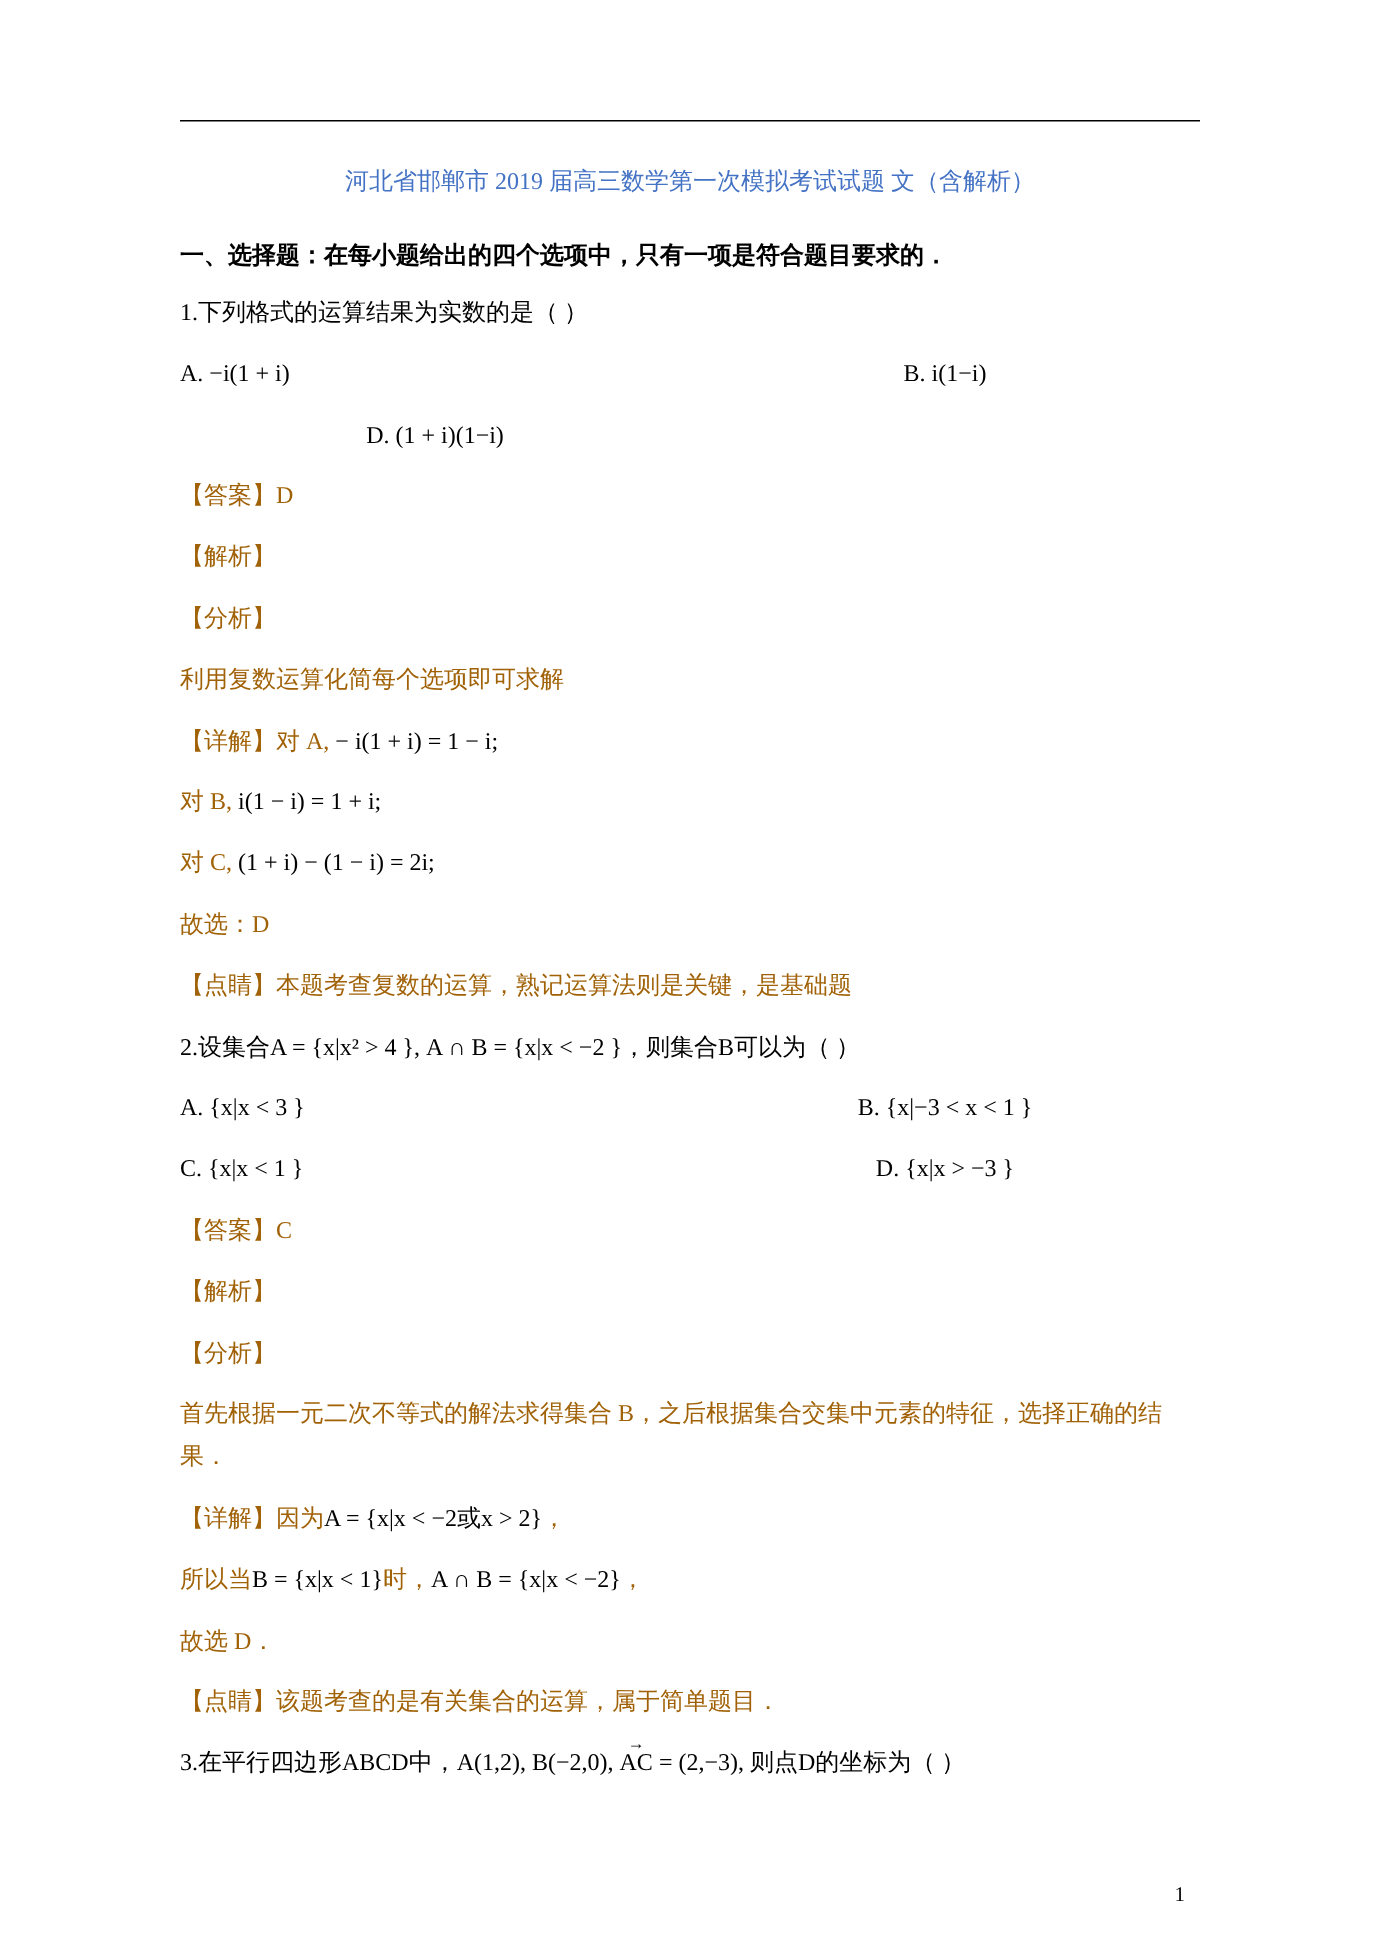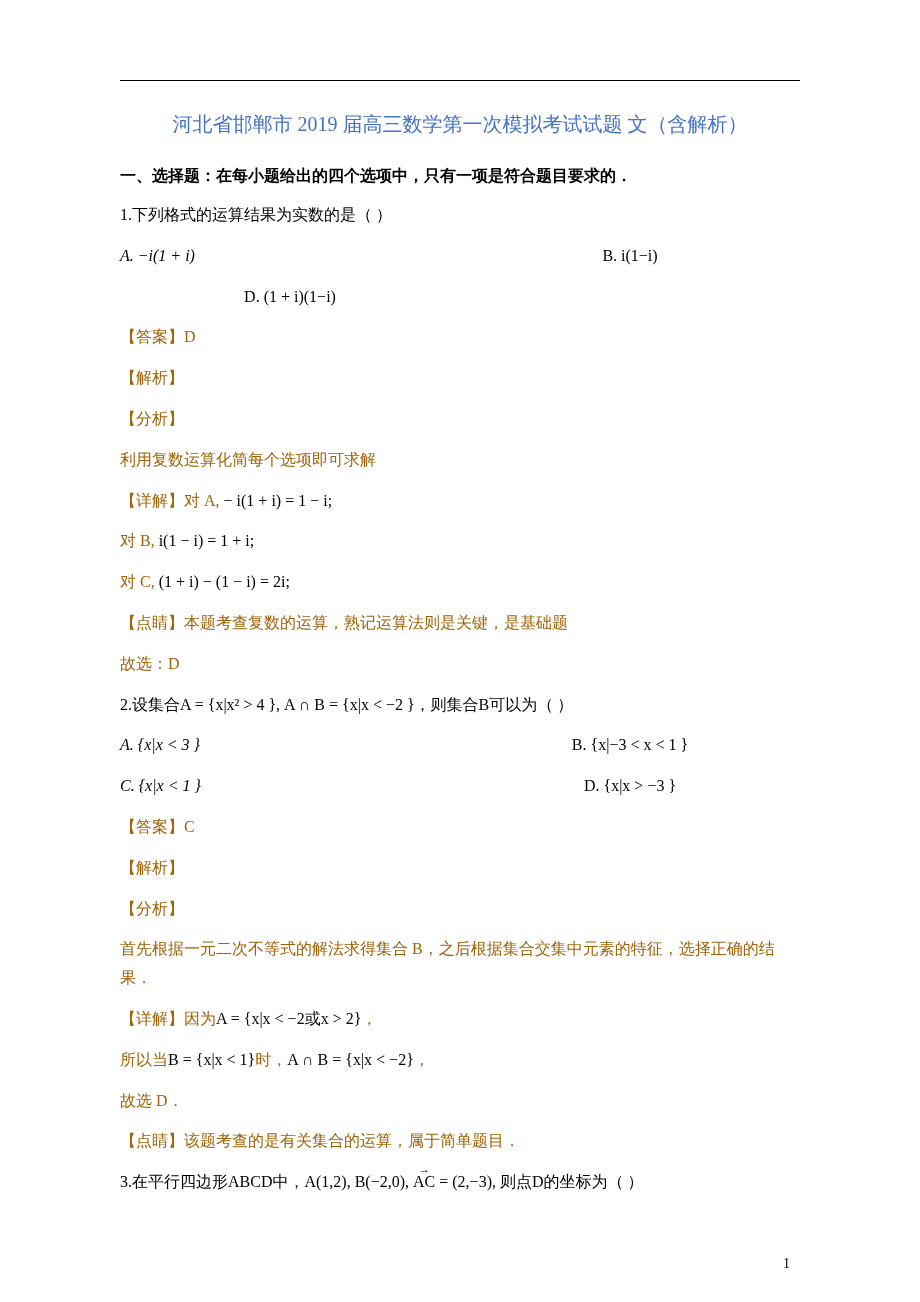--- a/index.html
+++ b/index.html
@@ -14,21 +14,21 @@
     }
     .page {
       padding: 60px 120px 40px 120px;
     }
     .top-line {
       border-top: 1px solid #000;
       margin: 20px 0 30px 0;
     }
     .title {
       text-align: center;
-      font-size: 20px;
+      font-size: 16px;
       color: #4472c4;
       font-weight: normal;
       margin-bottom: 18px;
       font-family: "SimSun", serif;
     }
     .section-heading {
       font-weight: bold;
       margin-bottom: 14px;
       font-family: "SimHei", "黑体", sans-serif;
       margin-top: 28px;
@@ -37,21 +37,20 @@
       margin-bottom: 12px;
       line-height: 1.8;
     }
     .options-row {
       display: flex;
       margin-bottom: 12px;
       line-height: 1.8;
     }
     .opt-left {
       flex: 0 0 50%;
-      font-style: italic;
     }
     .opt-right {
       flex: 0 0 50%;
       text-align: center;
     }
     .options-row4 {
       display: flex;
       margin-bottom: 12px;
       line-height: 1.8;
     }
@@ -115,24 +114,24 @@
 
   <div class="line">
     <span class="red">【详解】</span><span class="red">对 A, </span><span class="math">− i(1 + i) = 1 − i;</span>
   </div>
   <div class="line">
     <span class="red">对 B, </span><span class="math">i(1 − i) = 1 + i;</span>
   </div>
   <div class="line">
     <span class="red">对 C,  </span><span class="math">(1 + i) − (1 − i) = 2i;</span>
   </div>
+  <div class="line red">故选：D</div>
   <div class="line">
     <span class="red">【点睛】</span><span class="red">本题考查复数的运算，熟记运算法则是关键，是基础题</span>
   </div>
-  <div class="line red">故选：D</div>
 
   <div class="line">
     <span>2.设集合</span><span class="math">A = {x|x² &gt; 4  }</span><span>, </span><span class="math">A ∩ B = {x|x &lt; −2  }</span><span>，则集合B可以为（  ）</span>
   </div>
 
   <div class="options-row">
     <div class="opt-left">
       <span>A.  </span><span class="math">{x|x &lt; 3  }</span>
     </div>
     <div class="opt-right">

